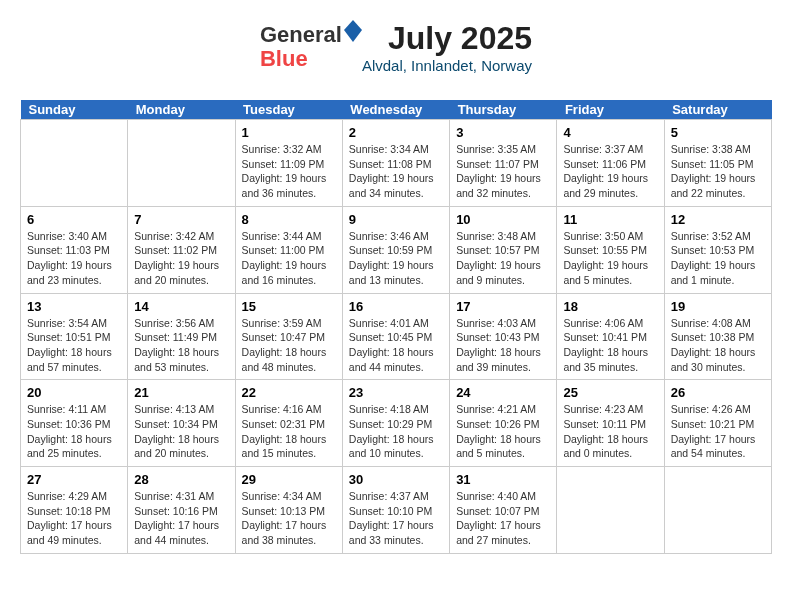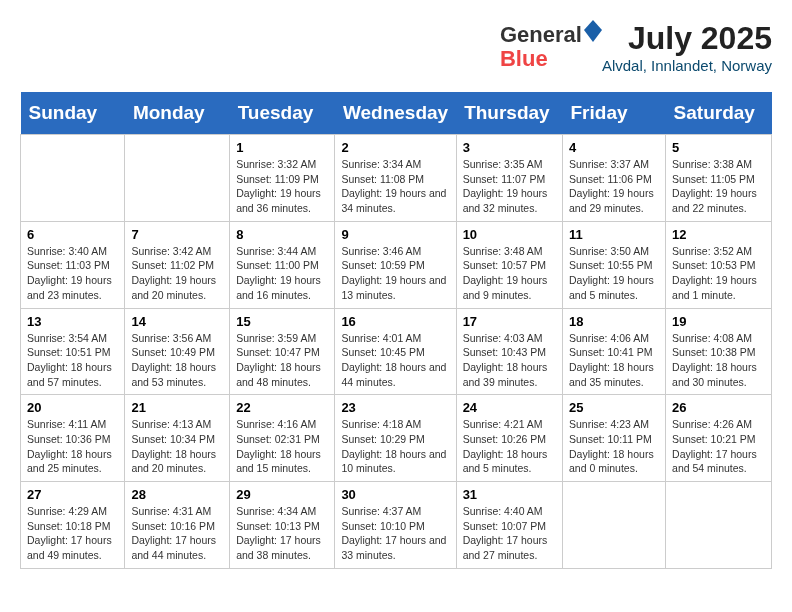--- a/index.html
+++ b/index.html
@@ -5,23 +5,23 @@
     * { box-sizing: border-box; margin: 0; padding: 0; }
     body {
       font-family: Arial, sans-serif;
       background: #fff;
       width: 792px;
       min-height: 612px;
       padding: 20px;
     }
     .header {
       display: flex;
-      justify-content: flex-end;
+      justify-content: center;
       align-items: flex-start;
-      margin-bottom: 18px;
+      margin-bottom: 26px;
     }
     .logo {
       display: flex;
       align-items: center;
     }
     .logo-text {
       font-size: 22px;
       font-weight: bold;
       line-height: 1.1;
     }
@@ -46,22 +46,22 @@
     }
     table {
       width: 100%;
       border-collapse: collapse;
       font-size: 11px;
     }
     thead tr th {
       background-color: #2a6bbf;
       color: #fff;
       text-align: left;
-      padding: 10px 8px;
-      font-size: 19px;
+      padding: 2px 8px;
+      font-size: 13px;
       font-weight: bold;
     }
     tbody tr td {
       border: 1px solid #ccc;
       vertical-align: top;
       padding: 5px 6px;
       width: 107px;
       min-height: 80px;
       height: 80px;
     }
@@ -223,21 +223,21 @@
         <div class="day-info">
           <span>Sunrise: 3:54 AM</span><br>
           <span>Sunset: 10:51 PM</span><br>
           <span>Daylight: 18 hours and 57 minutes.</span>
         </div>
       </td>
         <td>
         <span class="day-number">14</span>
         <div class="day-info">
           <span>Sunrise: 3:56 AM</span><br>
-          <span>Sunset: 10:49 PM</span><br>
+          <span>Sunset: 11:49 PM</span><br>
           <span>Daylight: 18 hours and 53 minutes.</span>
         </div>
       </td>
         <td>
         <span class="day-number">15</span>
         <div class="day-info">
           <span>Sunrise: 3:59 AM</span><br>
           <span>Sunset: 10:47 PM</span><br>
           <span>Daylight: 18 hours and 48 minutes.</span>
         </div>

